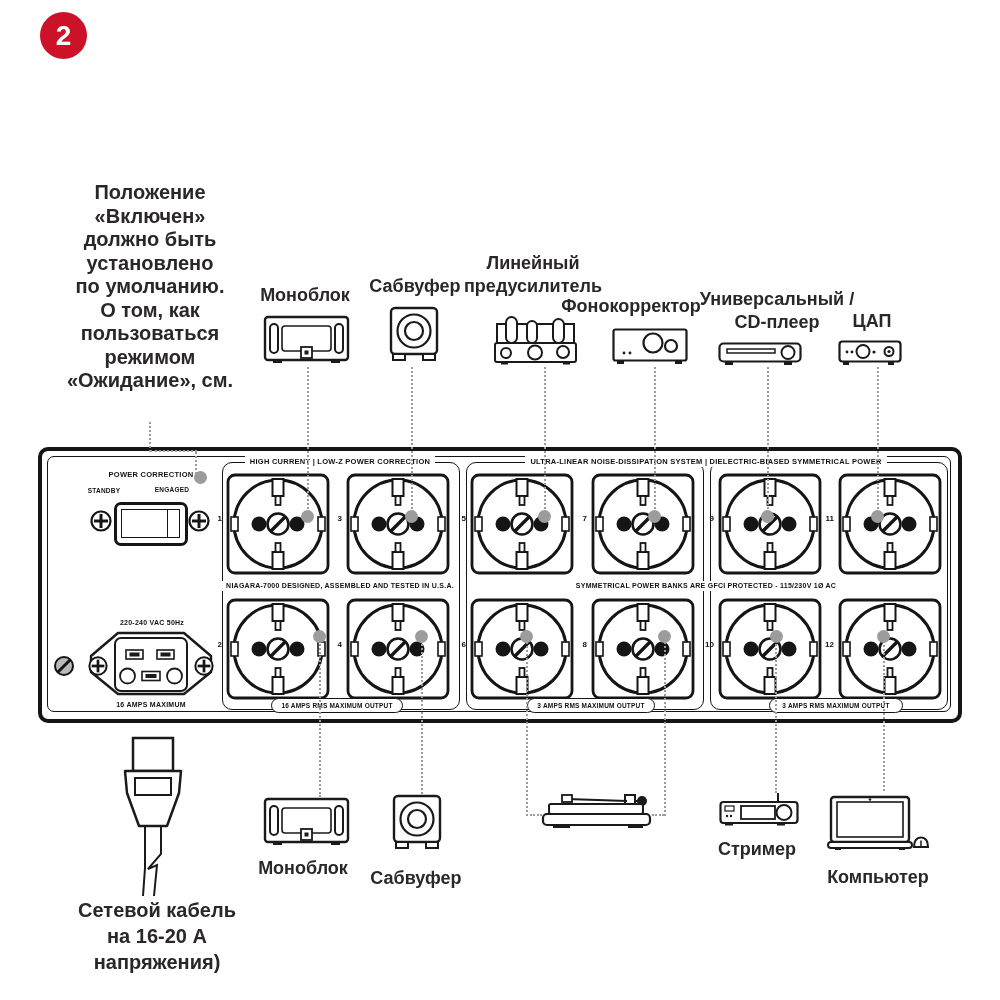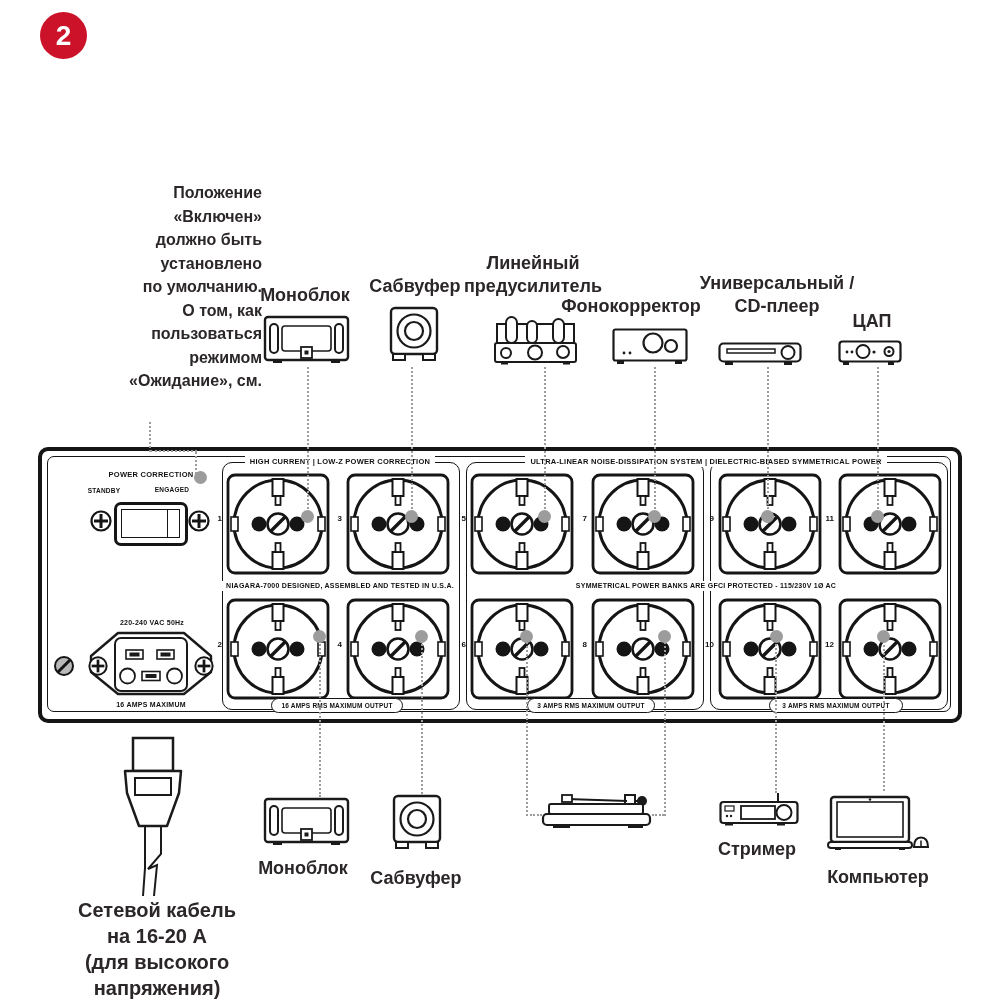--- a/index.html
+++ b/index.html
@@ -1,21 +1,21 @@
 <!DOCTYPE html>
 <html><head>
 <meta charset="utf-8">
 <style>
   html,body{margin:0;padding:0;background:#fff;}
   #page{position:relative;width:1000px;height:1000px;background:#fff;overflow:hidden;
         font-family:"Liberation Sans",sans-serif;color:#272324;}
   .abs{position:absolute;}
   
   .lbl{position:absolute;text-align:center;font-weight:bold;font-size:18px;line-height:23px;color:#2b2627;}
-  .big{font-size:16px;line-height:23.5px;text-align:right;}
+  .big{font-size:20px;line-height:23.5px;}
   .cable-lbl{font-size:20px;line-height:26px;}
   
   .badge{position:absolute;left:40px;top:12px;width:47px;height:47px;border-radius:50%;
          background:#cb1228;color:#fff;font-weight:bold;font-size:28px;line-height:47px;text-align:center;}
   
   .panel-outer{position:absolute;left:38px;top:447px;width:916px;height:268px;border:4px solid #151515;border-radius:10px;background:#fff;}
   .panel-inner{position:absolute;left:47px;top:456px;width:902px;height:254px;border:1.5px solid #151515;border-radius:7px;}
   .gbox{position:absolute;border:1.5px solid #151515;border-radius:10px;background:transparent;}
   .ptext{position:absolute;font-weight:bold;color:#111;letter-spacing:.25px;white-space:nowrap;text-align:center;}
   .toplabel{font-size:7.5px;line-height:11px;}
@@ -84,21 +84,21 @@
     <div class="lbl big" style="position:static">«Ожидание», см.</div>
   </div>
 
   <div class="lbl" style="left:245px;top:284px;width:120px;">Моноблок</div>
   <div class="lbl" style="left:355px;top:275px;width:120px;">Сабвуфер</div>
   <div class="abs" style="left:448px;top:252px;width:170px;">
     <div class="lbl" style="position:static">Линейный</div>
     <div class="lbl" style="position:static">предусилитель</div>
   </div>
   <div class="lbl" style="left:551px;top:295px;width:160px;">Фонокорректор</div>
-  <div class="abs" style="left:692px;top:272px;width:170px;">
+  <div class="abs" style="left:692px;top:288px;width:170px;">
     <div class="lbl" style="position:static">Универсальный /</div>
     <div class="lbl" style="position:static">CD-плеер</div>
   </div>
   <div class="lbl" style="left:832px;top:310px;width:80px;text-align:center;">ЦАП</div>
 
   <svg class="dev" style="left:263px;top:315px;" width="87" height="49" viewBox="0 0 87 49">
     <rect x="2" y="2" width="83" height="43" rx="3" fill="#fff" stroke="#1a1a1a" stroke-width="2.4"></rect>
     <rect x="7" y="9" width="8" height="29" rx="4" fill="#fff" stroke="#1a1a1a" stroke-width="2"></rect>
     <rect x="72" y="9" width="8" height="29" rx="4" fill="#fff" stroke="#1a1a1a" stroke-width="2"></rect>
     <rect x="19" y="11" width="49" height="25" rx="3" fill="#fff" stroke="#1a1a1a" stroke-width="1.6"></rect>
@@ -348,17 +348,16 @@
   <svg class="dev" style="left:122px;top:736px;" width="62" height="162" viewBox="0 0 62 162">
     <rect x="11" y="2" width="40" height="33" fill="#fff" stroke="#1a1a1a" stroke-width="2.5"></rect>
     <path d="M3 35 L59 35 L57 57 L45 90 L17 90 L5 57 Z" fill="#fff" stroke="#1a1a1a" stroke-width="2.5" stroke-linejoin="round"></path>
     <rect x="13" y="42" width="36" height="17" fill="#fff" stroke="#1a1a1a" stroke-width="2"></rect>
     <path d="M23 90 L23 132 L21 160" fill="none" stroke="#1a1a1a" stroke-width="2"></path>
     <path d="M39 90 L39 118 L26 133 L35 129 L32 160" fill="none" stroke="#1a1a1a" stroke-width="2"></path>
   </svg>
   <div class="abs" style="left:32px;top:897px;width:250px;">
     <div class="lbl cable-lbl" style="position:static">Сетевой кабель</div>
     <div class="lbl cable-lbl" style="position:static">на 16-20 А</div>
-    <div class="lbl cable-lbl" style="position:static">(для высокого</div>
     <div class="lbl cable-lbl" style="position:static">напряжения)</div>
   </div>
 
 </div>
 
 </body></html>

